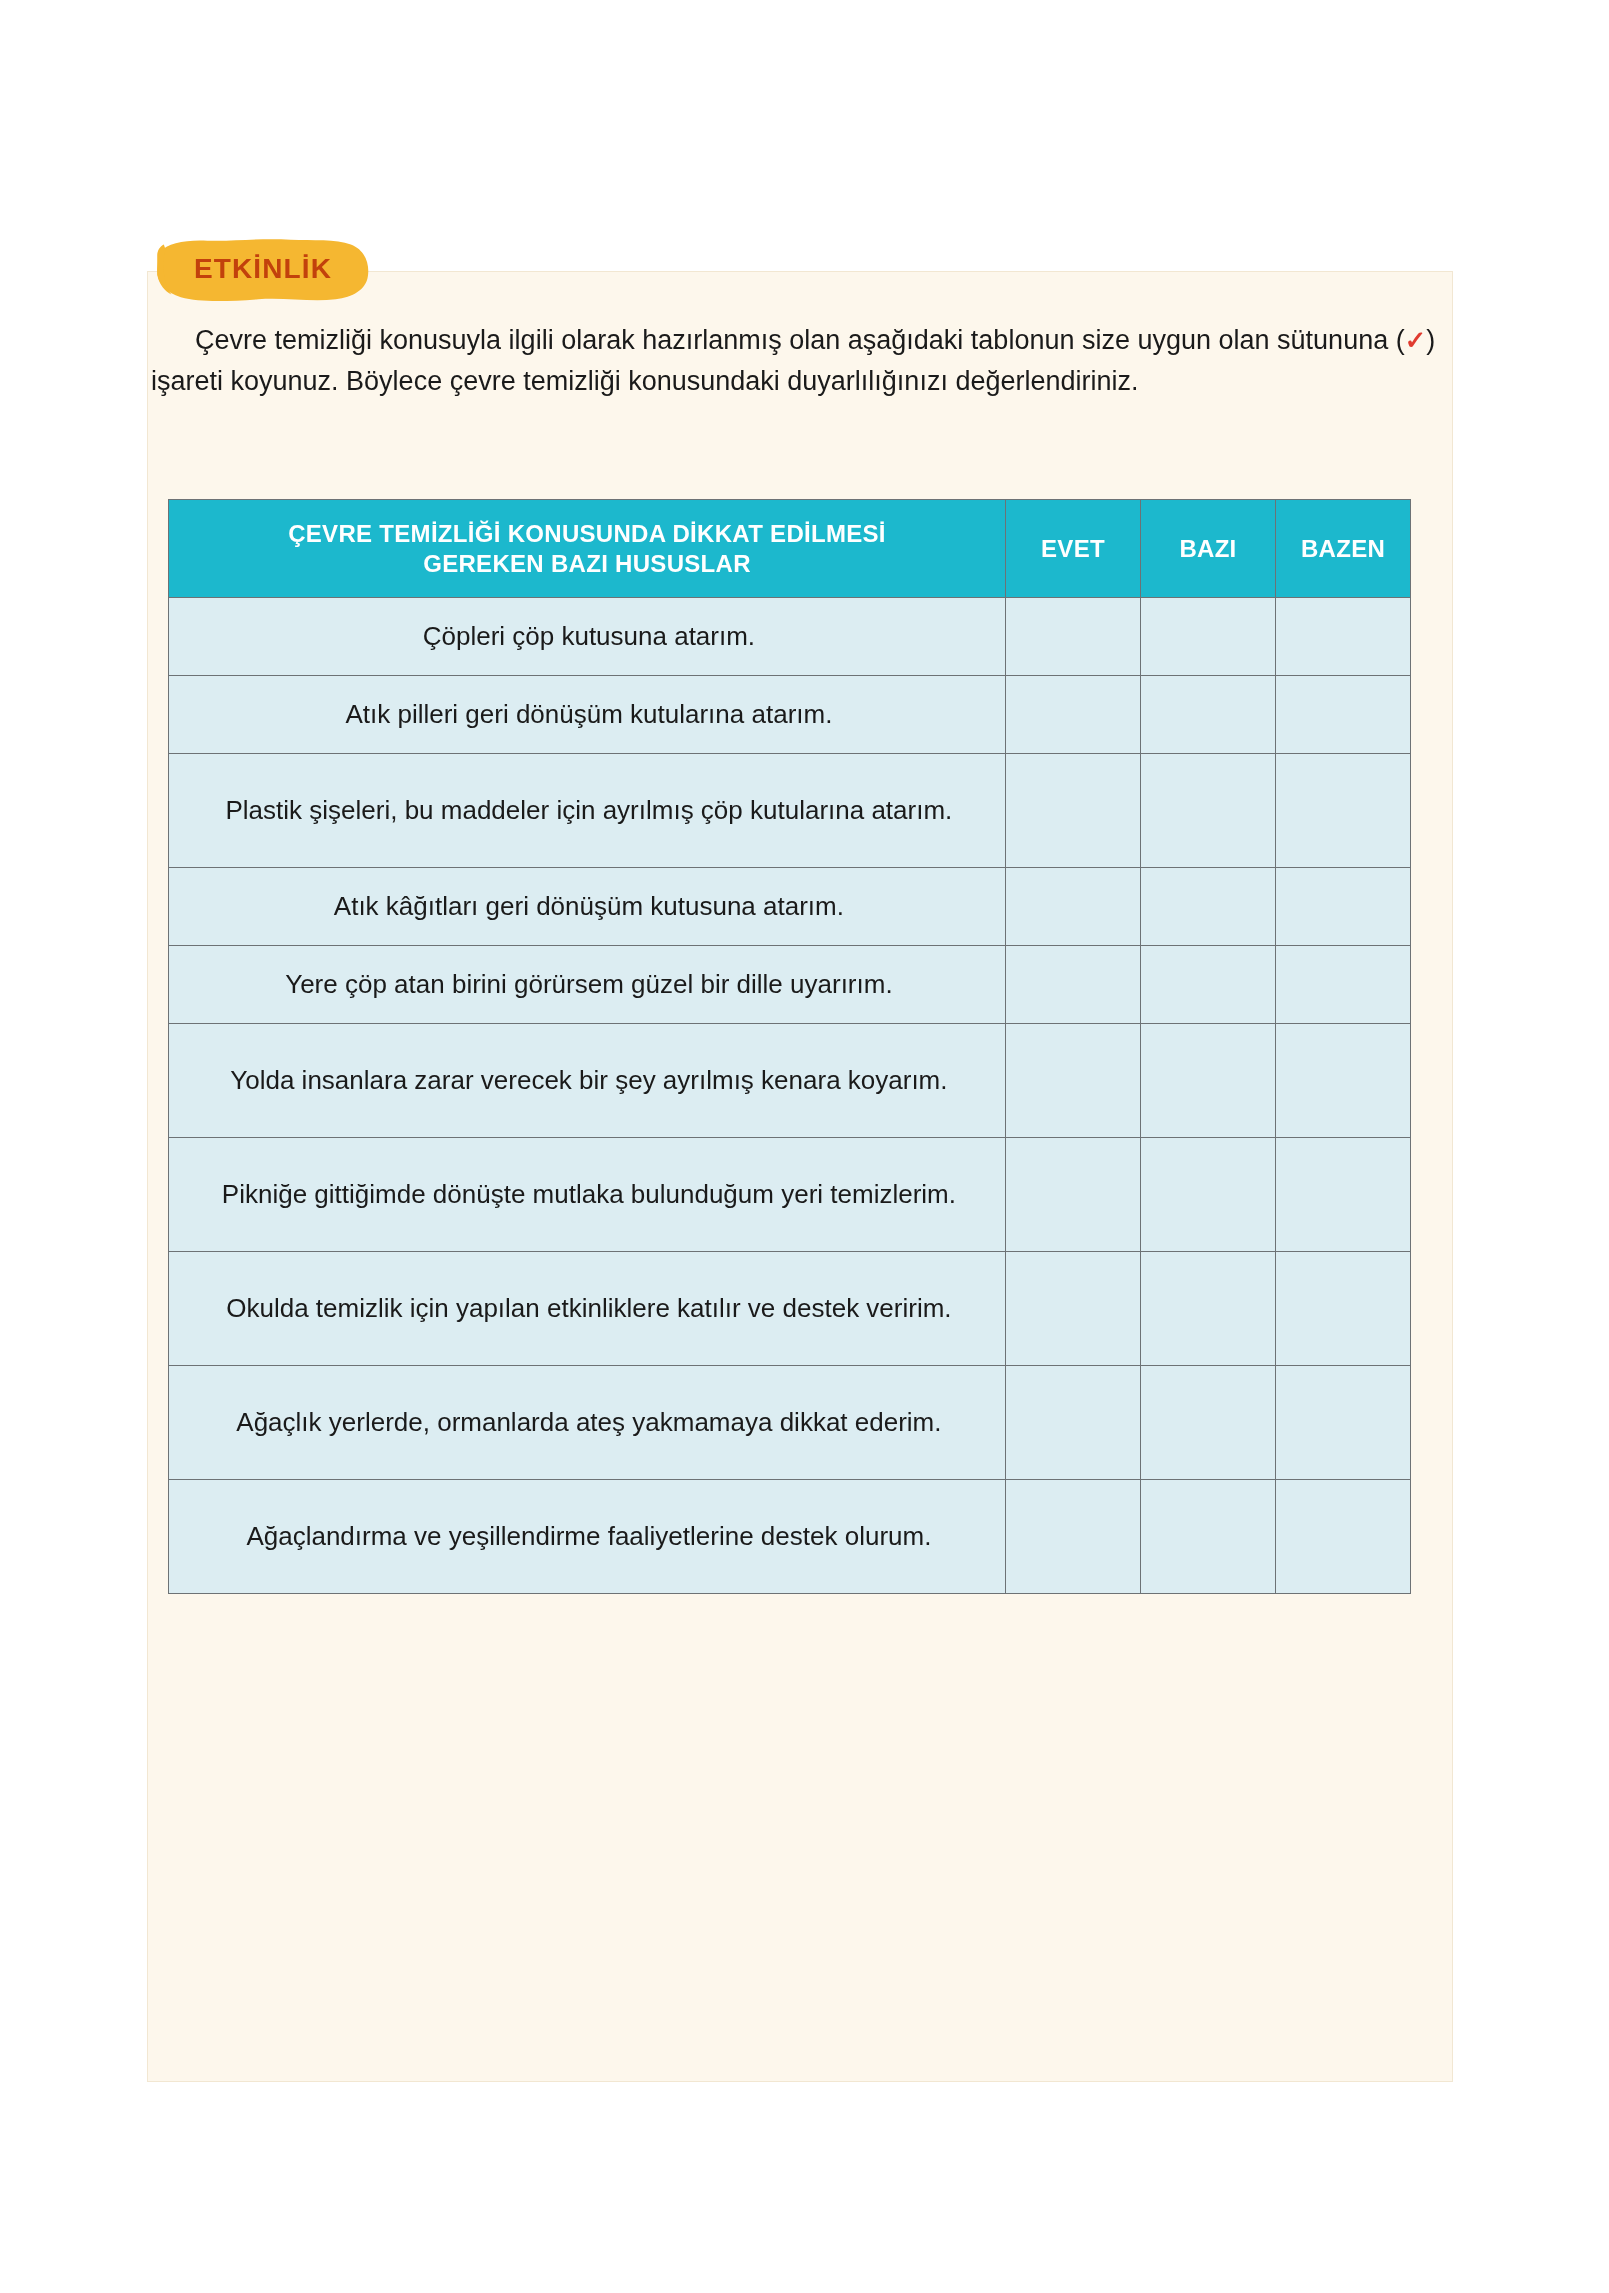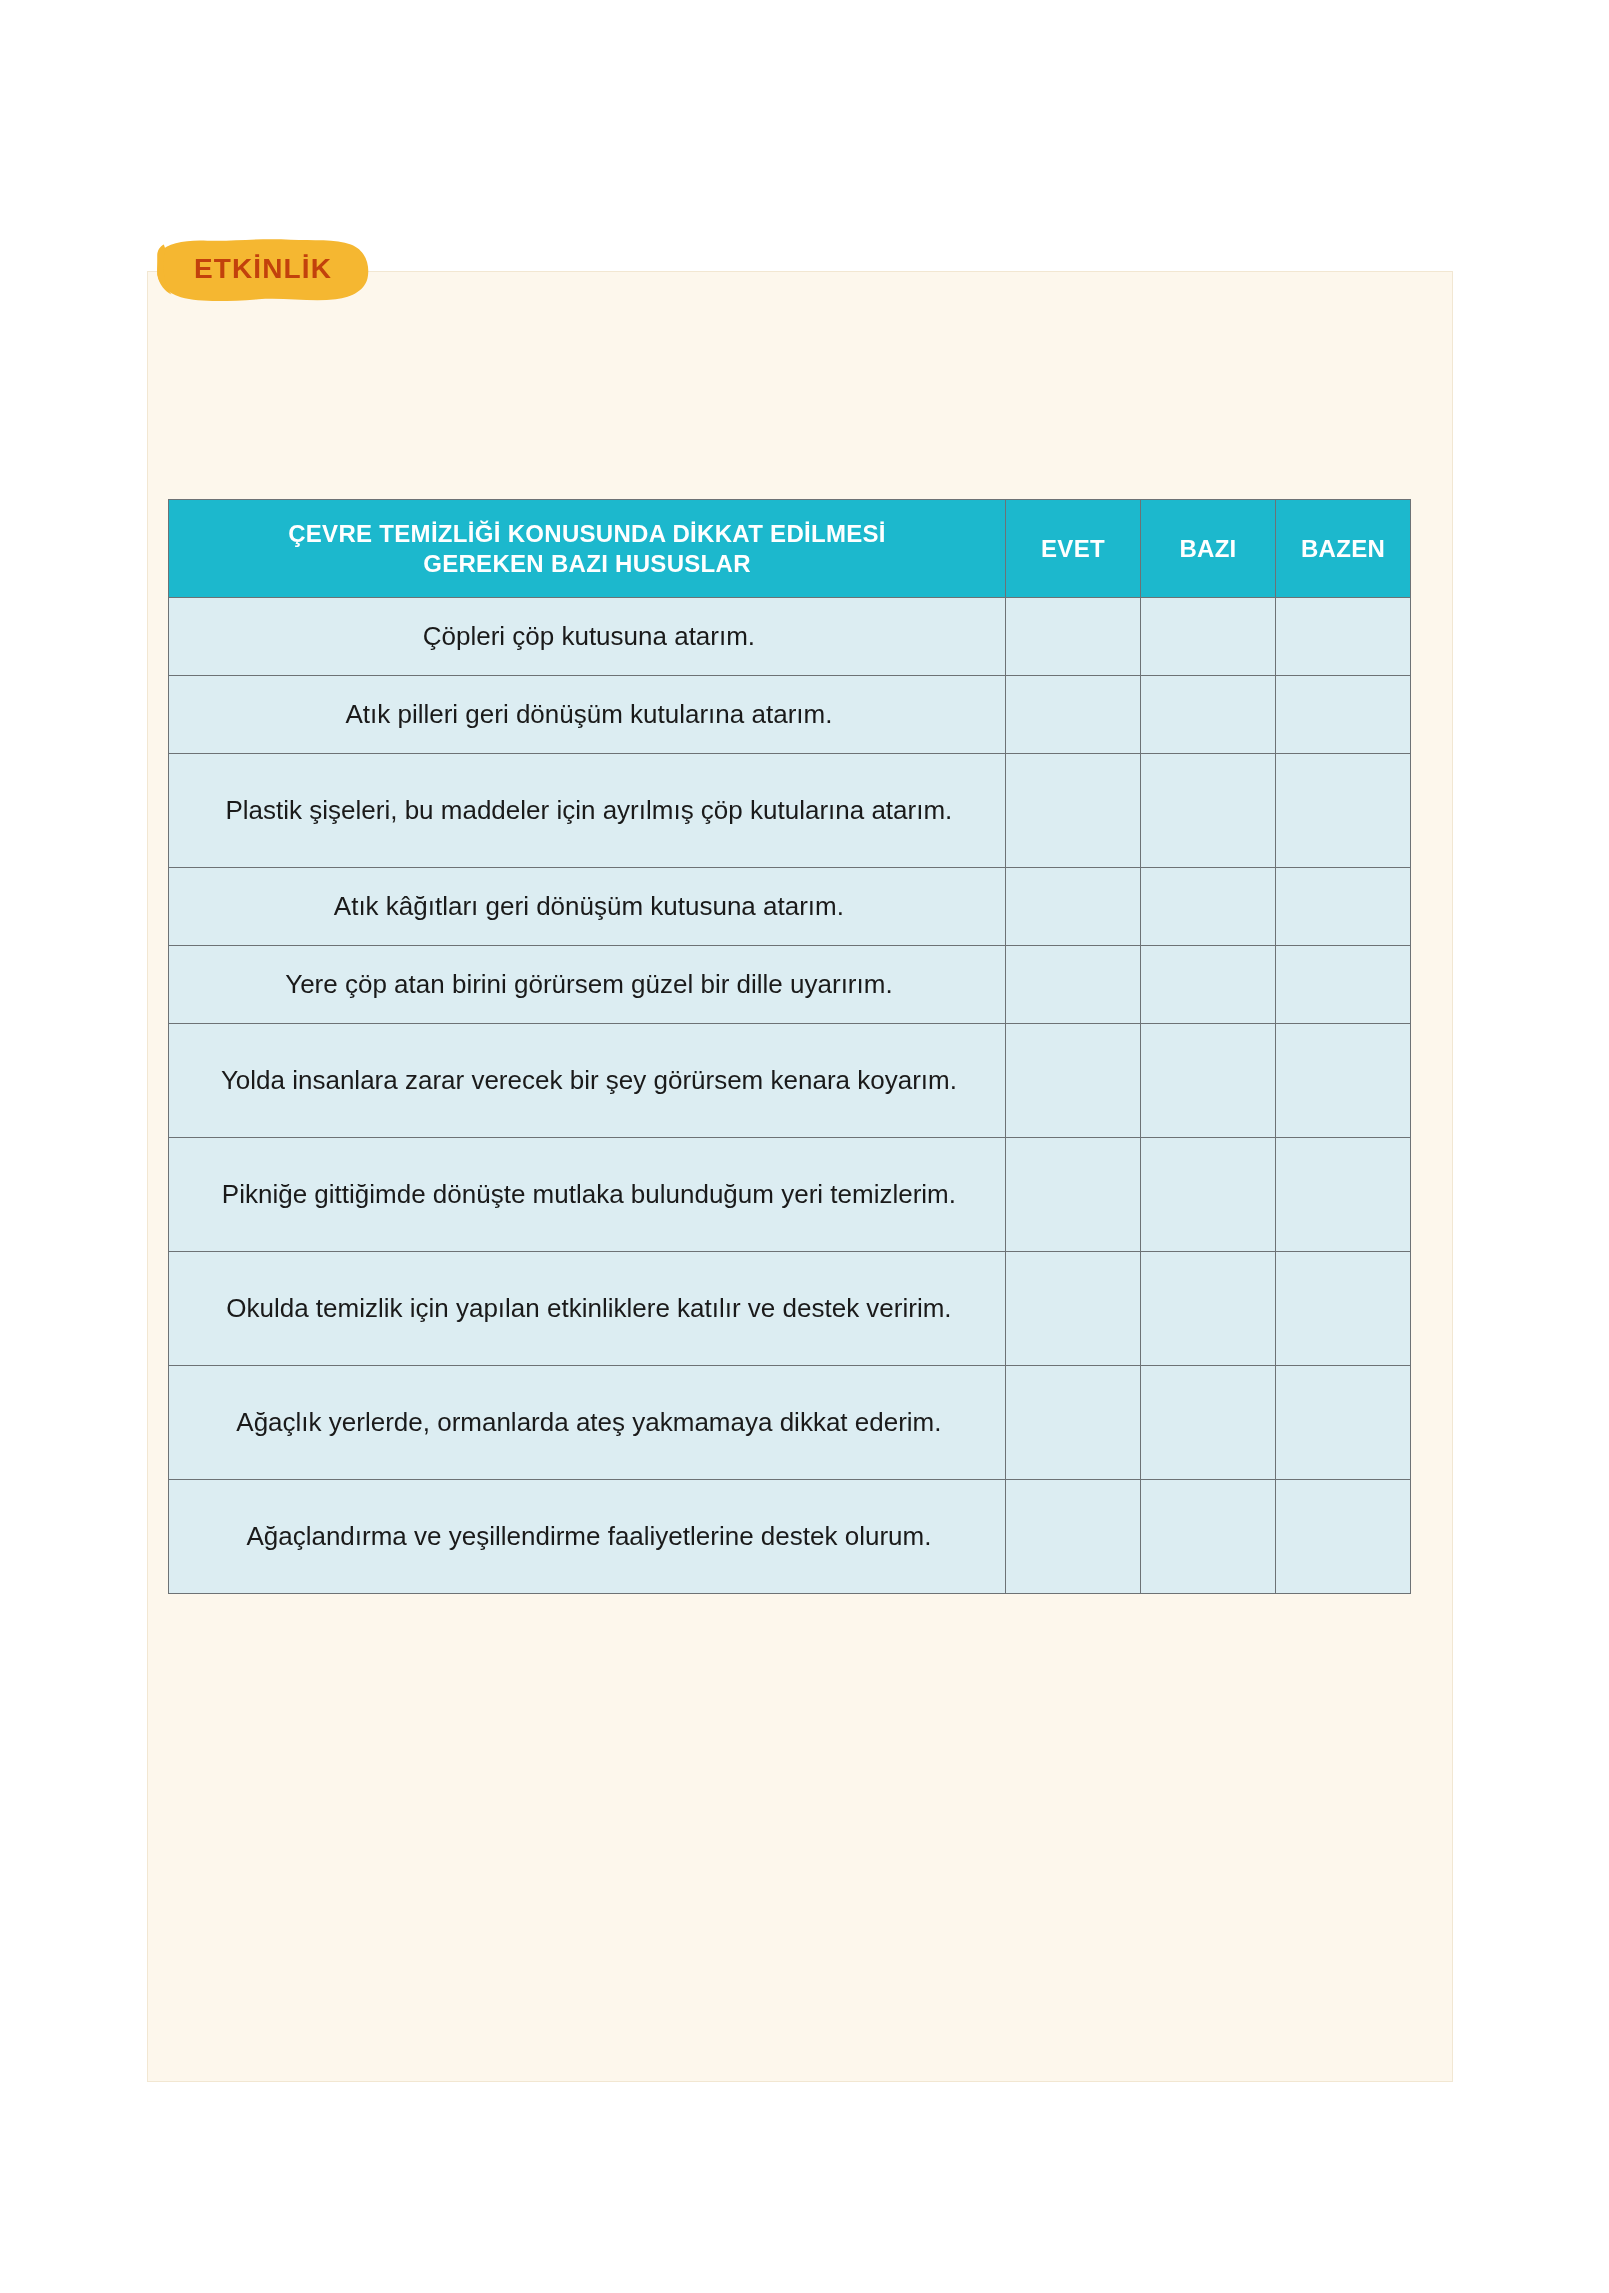--- a/index.html
+++ b/index.html
@@ -156,20 +156,23 @@
     <svg width="218" height="68" viewBox="0 0 230 72">
       <path d="M6,18 C14,8 34,5 56,6 C84,7 112,3 144,5 C168,6 192,4 208,10
                C224,16 228,32 226,44 C224,58 210,66 192,68 C166,71 138,66 110,68
                C82,70 50,72 28,66 C12,61 2,50 3,36 C4,28 4,23 6,18 Z" fill="#f5b731"></path>
       <path d="M3,22 C3,16 6,12 10,10 L12,16 C10,22 9,30 10,40 C11,50 14,58 18,63
                C12,60 5,53 3,42 Z" fill="#f5b731"></path>
     </svg>
     <div class="badge-label">ETKİNLİK</div>
   </div>
 
+  <div class="intro">
+    <span class="indent"></span><span>Çevre temizliği konusuyla ilgili olarak hazırlanmış olan aşağıdaki tablonun size uygun olan sütununa (</span><span class="check-mark">✓</span><span>) işareti koyunuz. Böylece çevre temizliği konusundaki duyarlılığınızı değerlendiriniz.</span>
+  </div>
 
   <table class="survey-table">
     <colgroup>
       <col class="col-statement">
       <col class="col-opt">
       <col class="col-opt">
       <col class="col-opt">
     </colgroup>
     <thead>
       <tr>
@@ -207,21 +210,21 @@
         <td class="answer"></td>
         <td class="answer"></td>
       </tr>
       <tr class="r-1">
         <td class="statement">Yere çöp atan birini görürsem güzel bir dille uyarırım.</td>
         <td class="answer"></td>
         <td class="answer"></td>
         <td class="answer"></td>
       </tr>
       <tr class="r-2">
-        <td class="statement">Yolda insanlara zarar verecek bir şey görürsem kenara koyarım.</td>
+        <td class="statement">Yolda insanlara zarar verecek bir şey ayrılmış kenara koyarım.</td>
         <td class="answer"></td>
         <td class="answer"></td>
         <td class="answer"></td>
       </tr>
       <tr class="r-2">
         <td class="statement">Pikniğe gittiğimde dönüşte mutlaka bulunduğum yeri temizlerim.</td>
         <td class="answer"></td>
         <td class="answer"></td>
         <td class="answer"></td>
       </tr>

